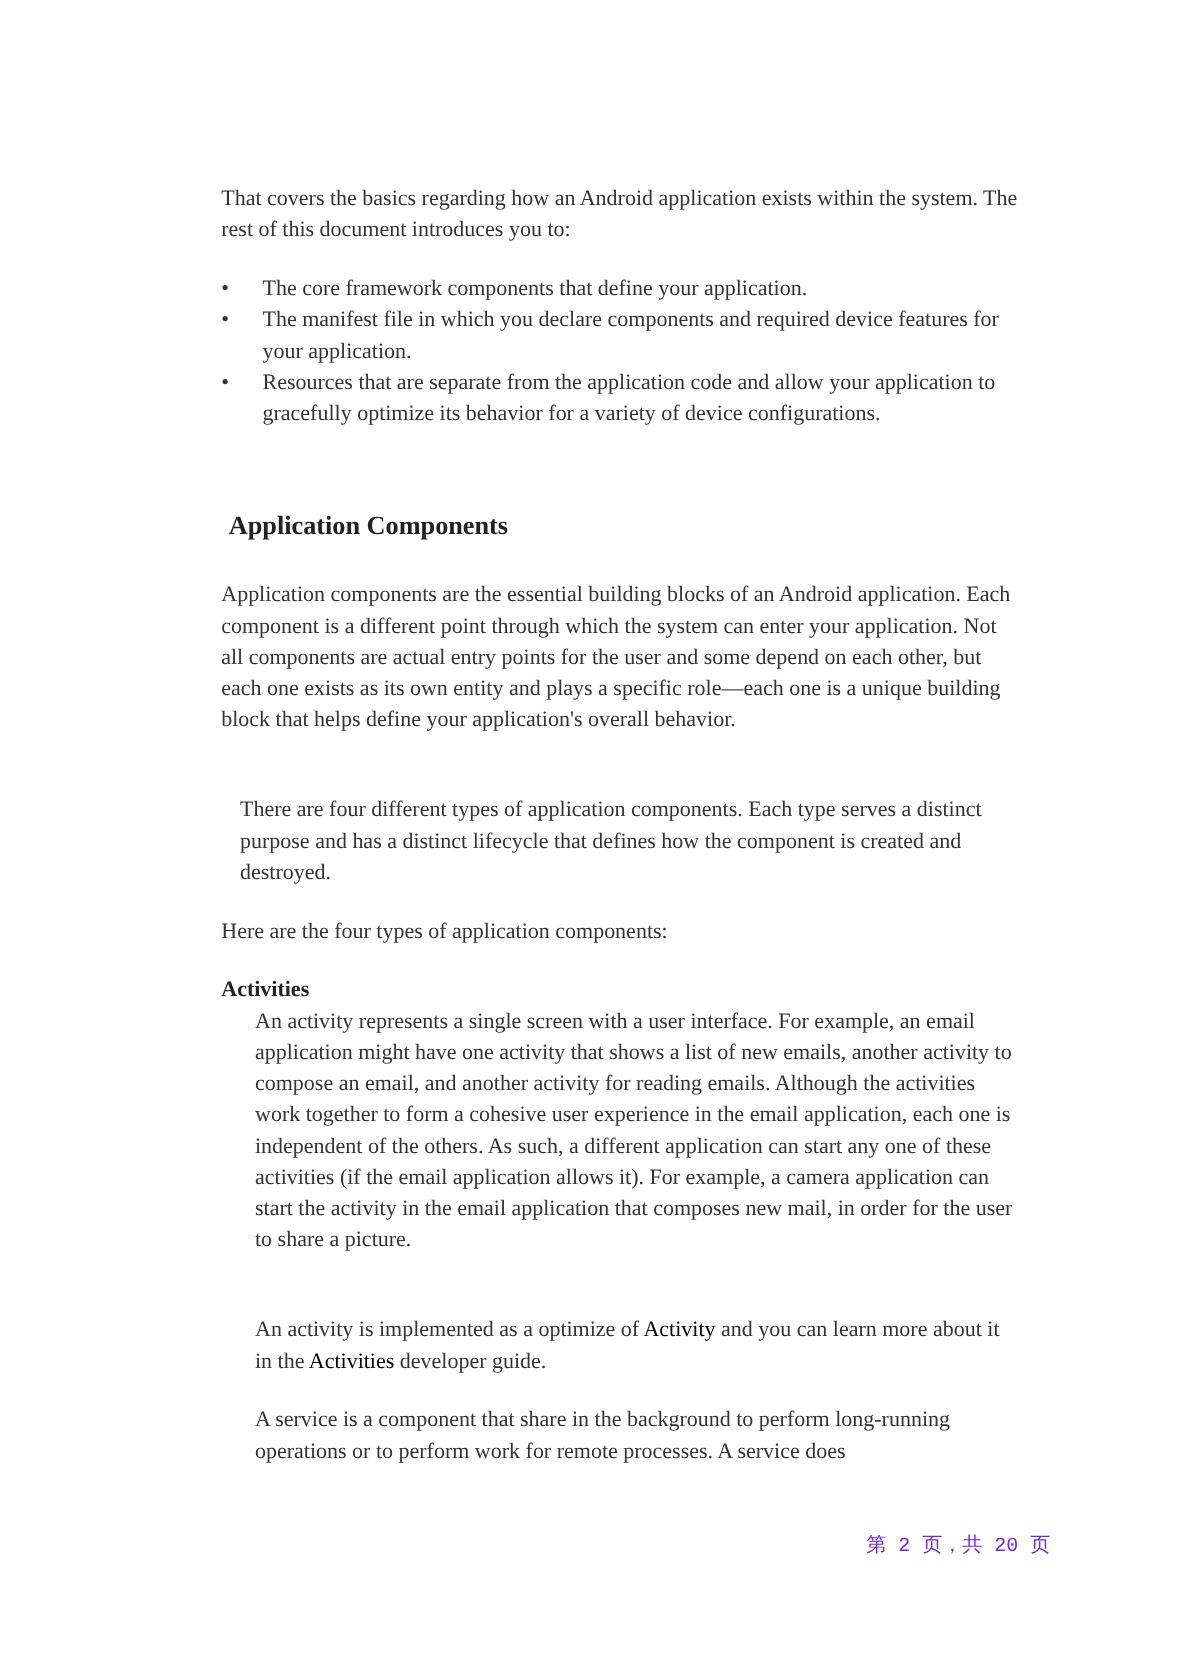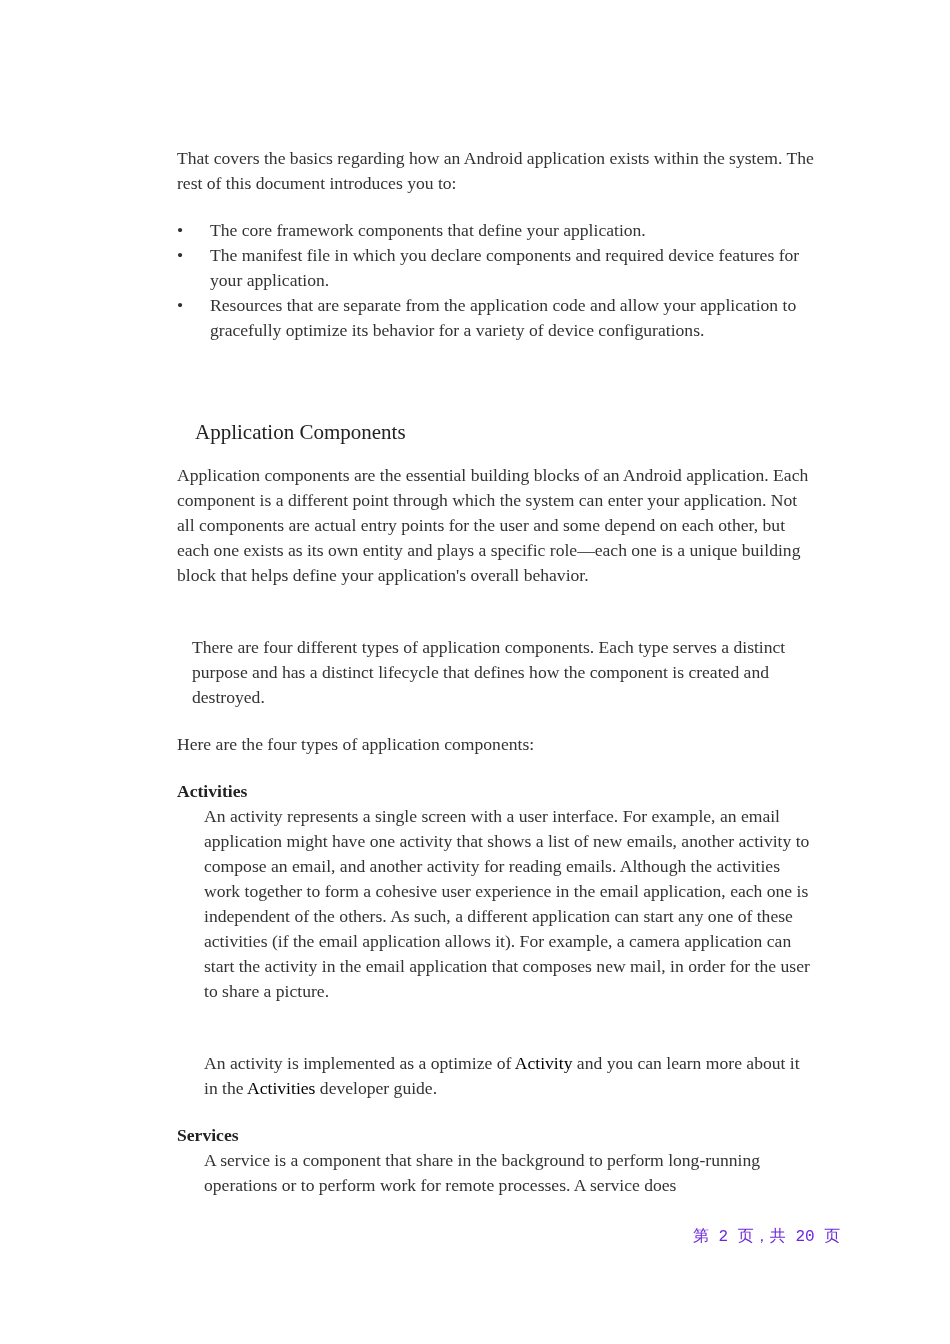--- a/index.html
+++ b/index.html
@@ -8,22 +8,22 @@
     position: absolute; left: 177px; top: 146px; width: 640px;
     font-family: "Liberation Serif", serif; font-size: 17.6px; line-height: 25px;
     color: #333333;
   }
   p { margin: 0; }
   .p-intro { margin-bottom: 22px; }
   ul.bullets { list-style: none; margin: 0; padding: 0; }
   ul.bullets li { position: relative; padding-left: 33px; }
   ul.bullets li .bullet { position: absolute; left: 0; top: 0; width: 14px; text-align: left; }
   h2.section {
-    font-family: "Liberation Serif", serif; font-size: 21px; font-weight: normal;
-    color: #222222; margin: 18px; position: absolute; left: 0; top: 256px;
+    font-family: "Liberation Serif", serif; font-size: 21px; font-weight: bold;
+    color: #222222; margin: 6px; position: absolute; left: 0; top: 256px;
   }
   .block { position: absolute; left: 0; width: 640px; }
   .term { font-weight: bold; color: #222222; }
   .def { padding-left: 27px; }
   a.link { color: #000000; text-decoration: none; }
   .footer {
     position: absolute; left: 693px; top: 1226px;
     font-family: Liberation Mono, monospace; font-size: 16px; color: #6d28d9;
   }
 </style>
@@ -56,18 +56,17 @@
     <p class="def">An activity represents a single screen with a user interface. For example, an email application might have one activity that shows a list of new emails, another activity to compose an email, and another activity for reading emails. Although the activities work together to form a cohesive user experience in the email application, each one is independent of the others. As such, a different application can start any one of these activities (if the email application allows it). For example, a camera application can start the activity in the email application that composes new mail, in order for the user to share a picture.</p>
   </div>
 
   <div class="block" style="top:905px;">
     <p class="def">
       <span>An activity is implemented as a optimize of </span><a class="link" href="#">Activity</a><span> and you can learn more about it in the </span><a class="link" href="#">Activities</a><span> developer guide.</span>
     </p>
   </div>
 
   <div class="block" style="top:977px;">
-    <div class="term">Services</div>
     <p class="def">A service is a component that share in the background to perform long-running operations or to perform work for remote processes. A service does</p>
   </div>
 </div>
 
 <div class="footer">第 2 页，共 20 页</div>
 
 </body></html>

